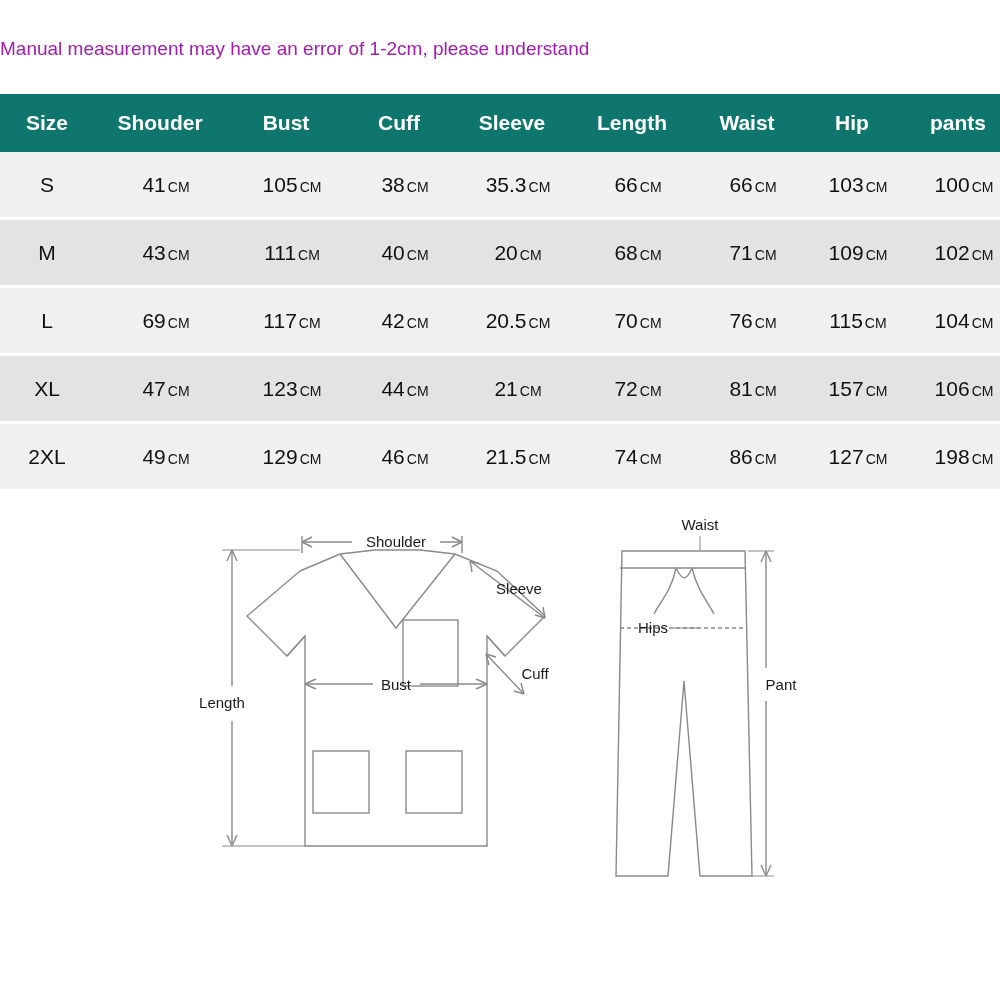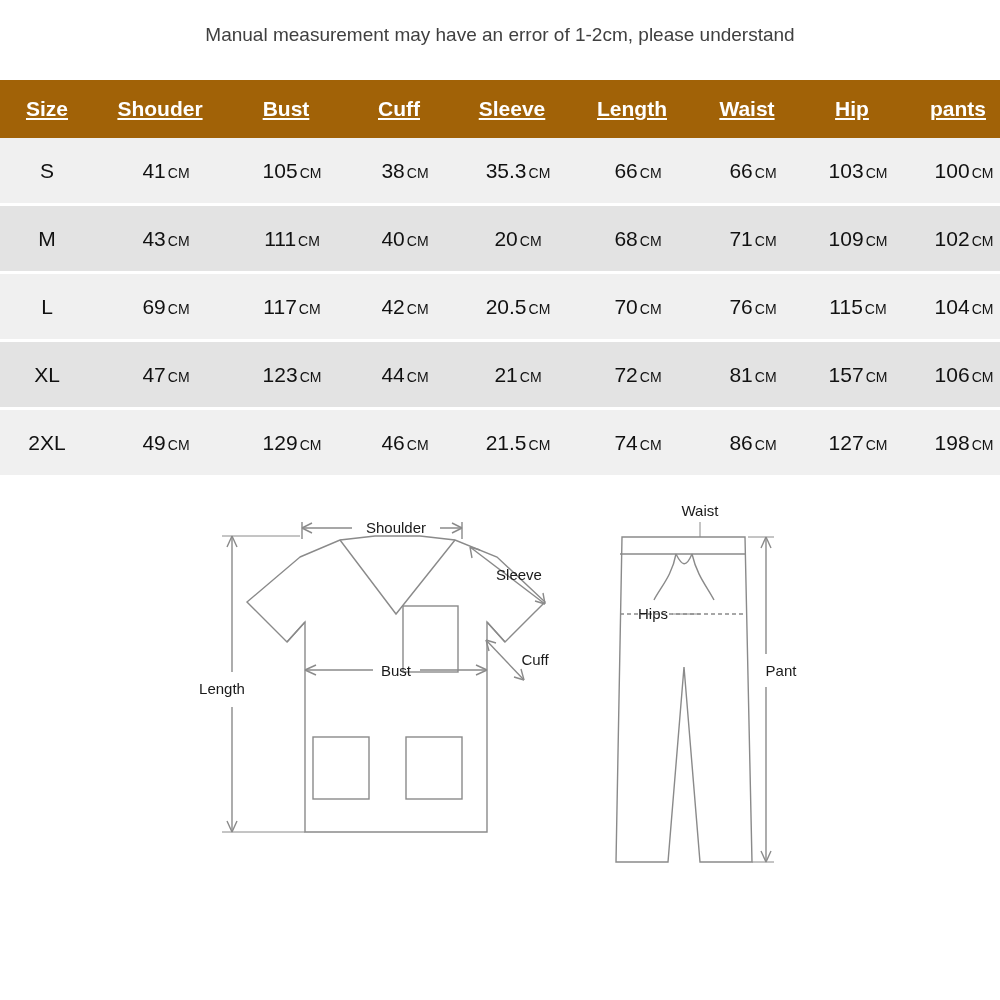--- a/index.html
+++ b/index.html
@@ -27,43 +27,41 @@
     text-align: center;
     font-size: 46px;
     font-weight: bold;
     font-style: italic;
     letter-spacing: 0.5px;
     margin-top: 48px;
     color: #000000;
   }
 
   .subtitle {
-    text-align: center;
     font-size: 19px;
-    color: #404040;
-    margin-top: 24px;
+    color: #a21caf;
+    margin-top: 38px;
   }
 
   table.size-table {
     border-collapse: collapse;
     width: 940px;
     margin: 34px auto 0 auto;
     table-layout: fixed;
   }
 
   table.size-table thead th {
-    background: #a16207;
+    background: #0f766e;
     color: #ffffff;
     font-size: 21px;
     font-weight: bold;
     height: 56px;
     text-align: center;
     border: none;
     vertical-align: middle;
-    text-decoration: underline;
   }
 
   table.size-table tbody td {
     height: 63px;
     text-align: center;
     font-size: 21px;
     vertical-align: middle;
     border-bottom: 3px solid #ffffff;
     color: #111111;
   }

